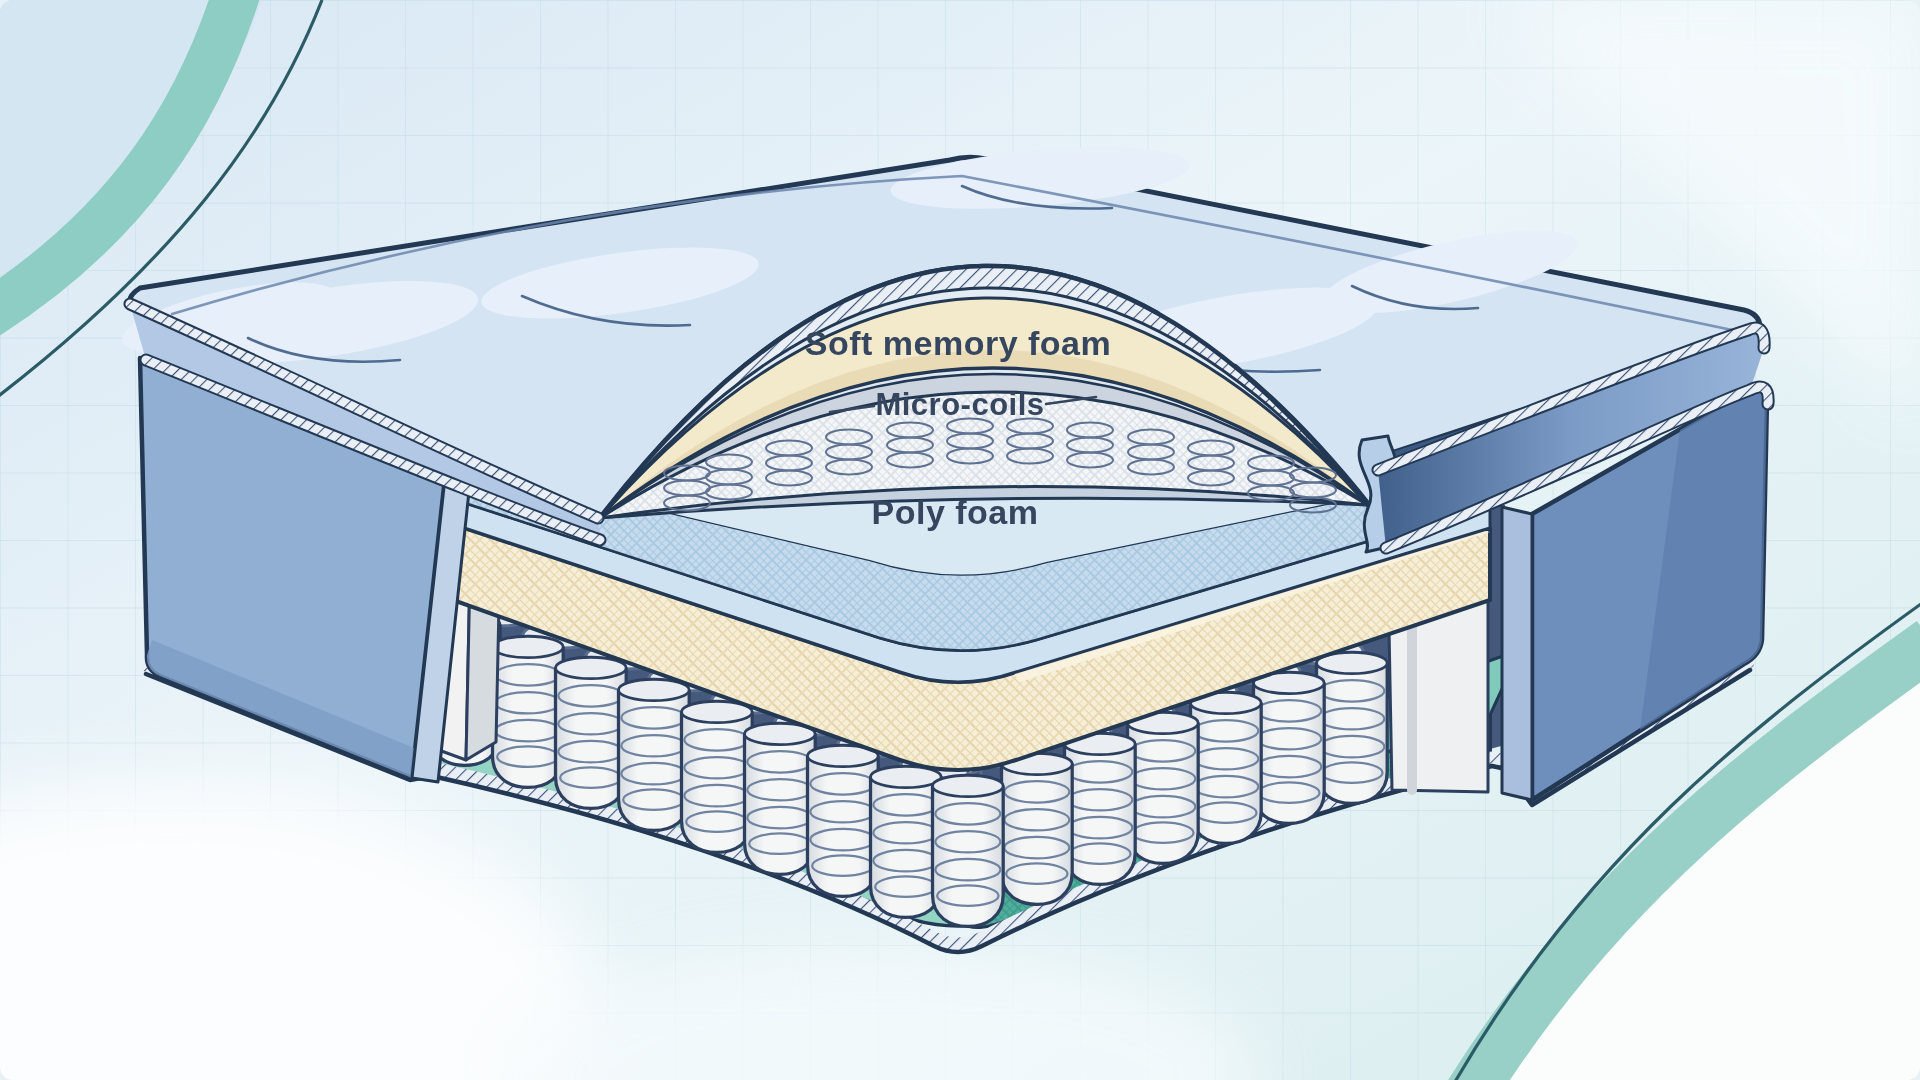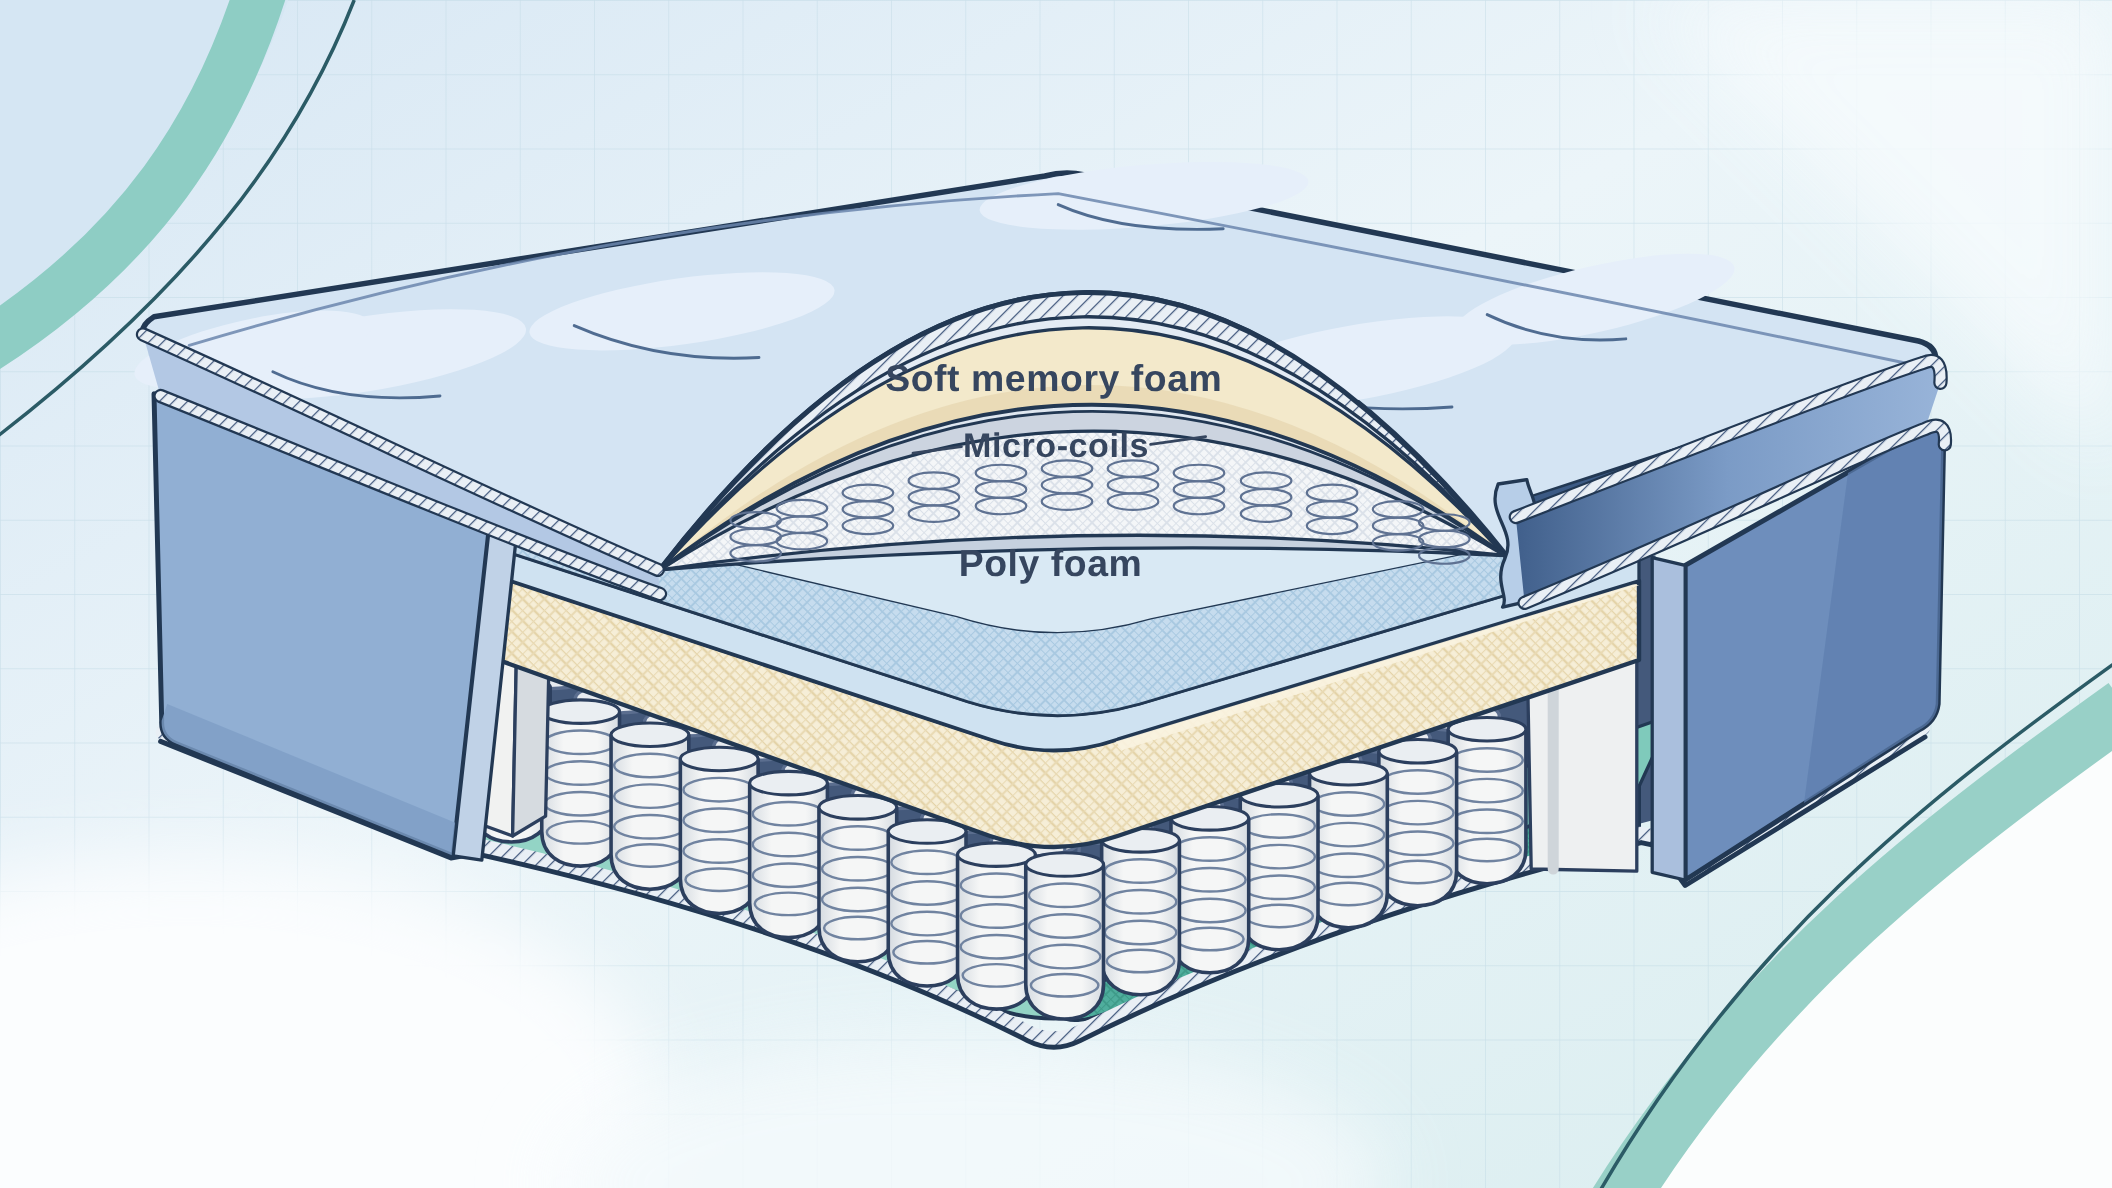--- a/index.html
+++ b/index.html
@@ -1,17 +1,17 @@
 <!DOCTYPE html>
 <html><head>
 <meta charset="utf-8">
 <style>
   html,body{margin:0;padding:0;background:#e8f2f6;}
   #stage{position:relative;width:1920px;height:1080px;overflow:hidden;
-         font-family:"Liberation Sans", sans-serif;}
+         font-family:"Liberation Sans", sans-serif;border-radius:13px;}
   svg{position:absolute;inset:0;display:block;}
   text.layer-label{font-family:"Liberation Sans", sans-serif;font-weight:700;
                    fill:#36465f;letter-spacing:.5px;}
 </style>
 </head>
 <body>
 <div id="stage">
 
 <svg viewBox="0 0 1920 1080" width="1920" height="1080">
   <defs>

